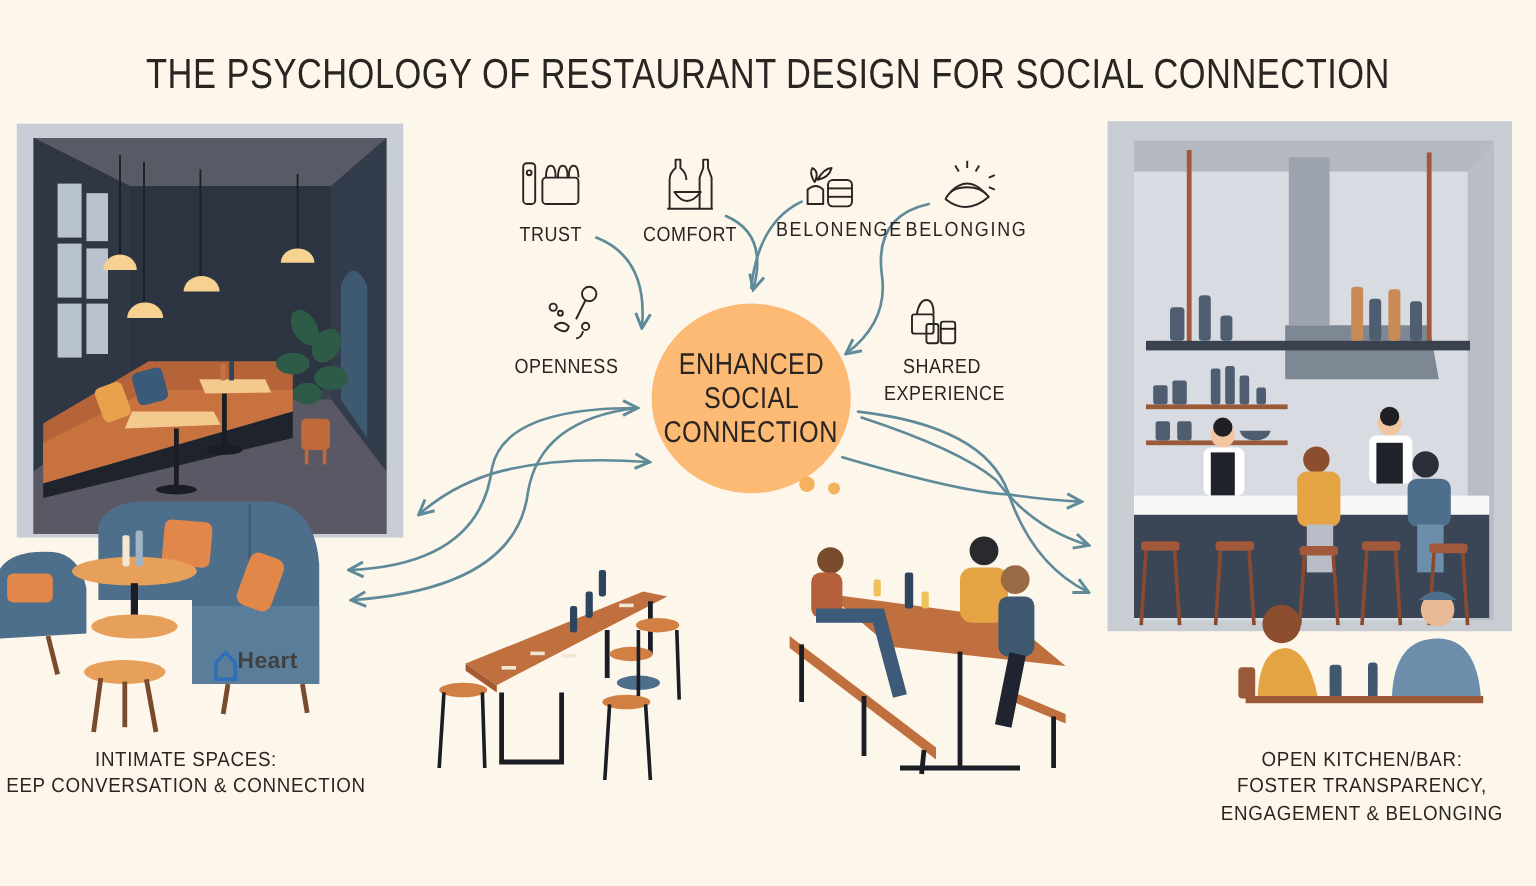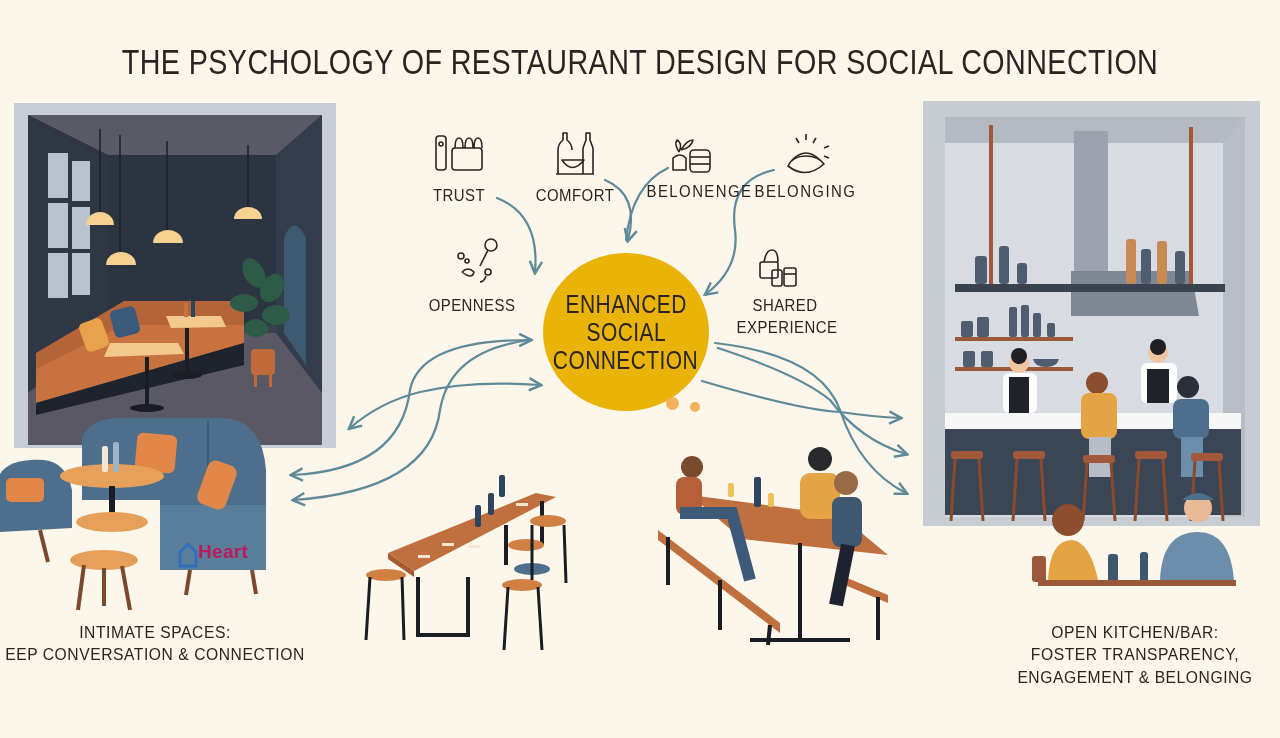--- a/index.html
+++ b/index.html
@@ -17,21 +17,21 @@
     transform:scaleX(0.82); transform-origin:center;
     font-weight:400;
   }
   .label {
     font-size:17px; letter-spacing:0.5px; color:#2A2522;
     transform:scaleX(0.88); transform-origin:center;
     text-align:center; line-height:1.15; white-space:nowrap;
   }
   .hub {
     left:543px; top:253px; width:166px; height:158px; border-radius:50%;
-    background:#eab308;
+    background:#fdba74;
     display:flex; flex-direction:column; justify-content:center; align-items:center;
   }
   .hub span {
     font-size:25px; line-height:1.12; letter-spacing:0.5px; color:#2A2522;
     transform:scaleX(0.84); display:block;
   }
   .dot { border-radius:50%; background:#F5B15C; }
   .caption {
     font-size:17px; line-height:1.32; letter-spacing:0.6px; text-align:center;
     transform:scaleX(0.92); white-space:nowrap;
@@ -137,21 +137,21 @@
     <g stroke="#7A4A2C" stroke-width="4">
       <line x1="84" y1="155" x2="78" y2="200"></line>
         <line x1="122" y1="156" x2="130" y2="200"></line>
       <line x1="104" y1="158" x2="104" y2="196"></line>
     </g>
 
     <g>
       <path d="M180,142 l8,-8 l8,8 l0,14 l-16,0 z" fill="none" stroke="#2F6FB8" stroke-width="3"></path>
     </g>
   </svg>
-  <div class="abs" style="left:198px;top:131px;font-size:19px;font-weight:700;color:#be185d;letter-spacing:0.3px;">Heart</div>
+  <div class="abs" style="left:198px;top:131px;font-size:19px;font-weight:700;color:#404040;letter-spacing:0.3px;">Heart</div>
 </div>
 
 <svg width="1280" height="738">
   <defs>
     <marker id="ah" viewBox="0 0 10 10" refX="8" refY="5" markerWidth="7" markerHeight="7" orient="auto-start-reverse">
       <path d="M1,1 L9,5 L1,9" fill="none" stroke="#5E8A9A" stroke-width="1.6"></path>
     </marker>
   </defs>
   <g fill="none" stroke="#5E8A9A" stroke-width="2.2" stroke-linecap="round">
 

